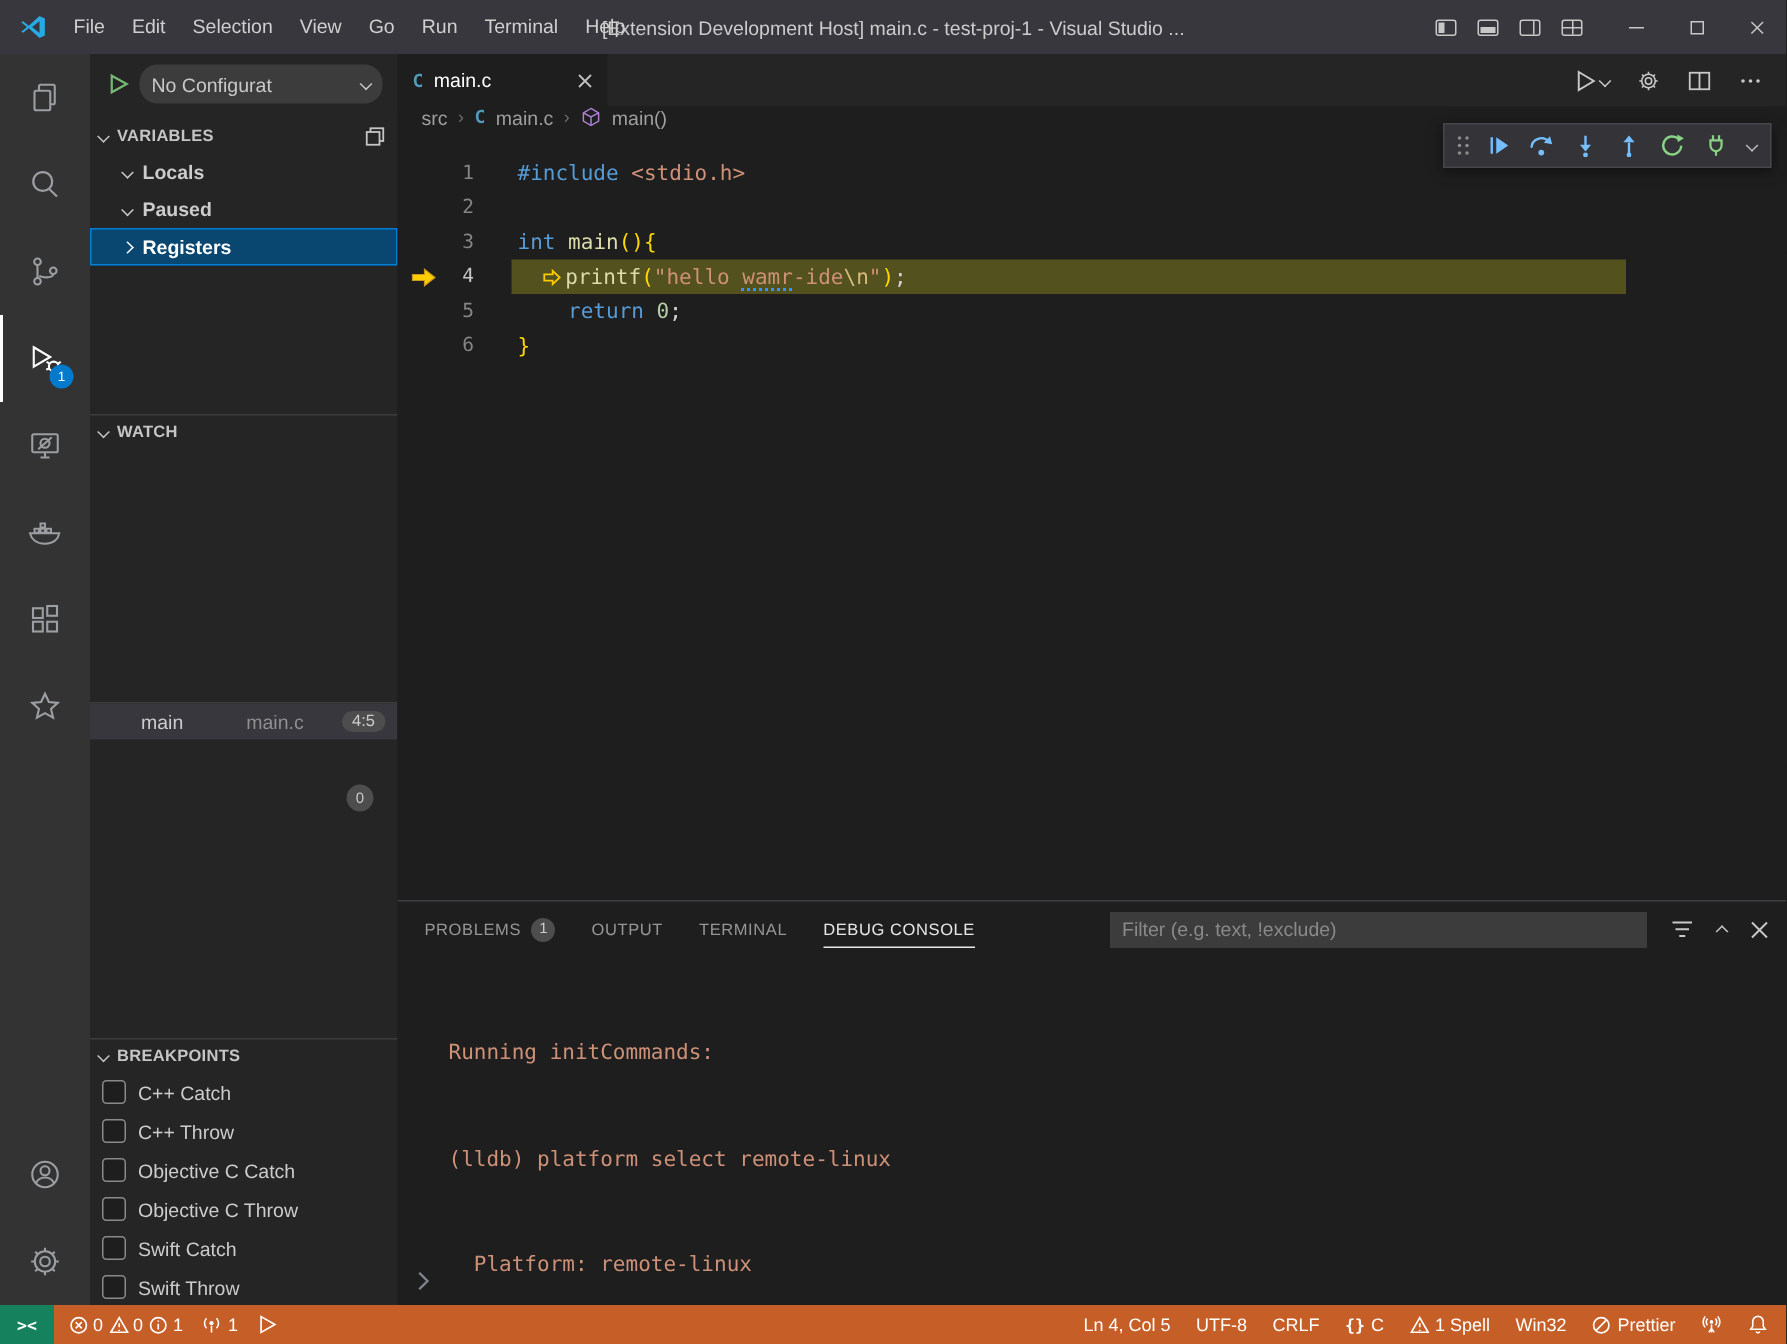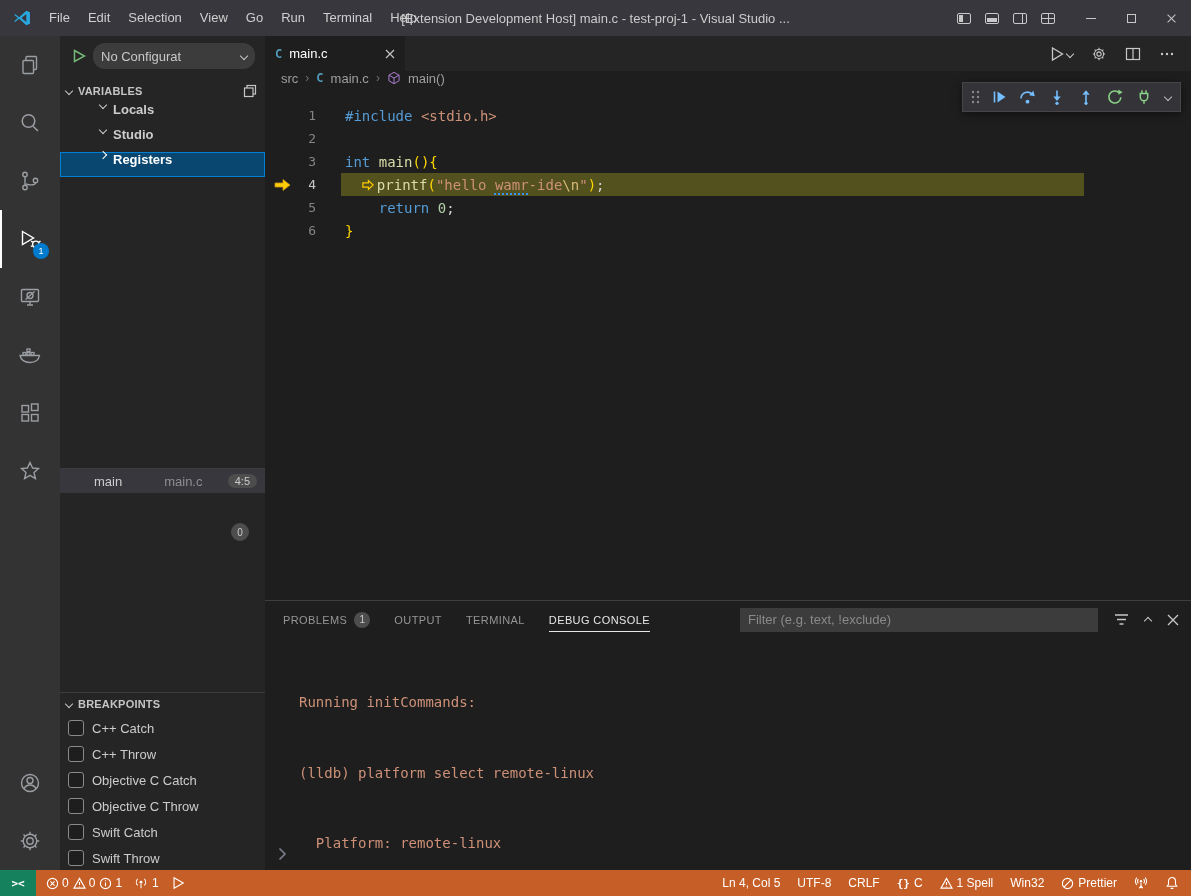--- a/index.html
+++ b/index.html
@@ -38,21 +38,21 @@
 
   
   .sidebar{position:absolute;top:36px;bottom:26px;left:60px;width:205px;background:#252526;font-size:13px}
   .config-row{position:absolute;top:0;left:0;right:0;height:40px;display:flex;align-items:center;padding:0 10px 0 12px;gap:7px}
   .config-dd{flex:1;height:26px;background:#3c3c3c;display:flex;align-items:center;padding:0 8px;border-radius:12px;color:#c8c8c8;font-size:13px;white-space:nowrap;overflow:hidden}
   .chev{display:inline-block;width:6px;height:6px;border-right:1.3px solid currentColor;border-bottom:1.3px solid currentColor}
   .chevD{transform:rotate(45deg)}
   .chevR{transform:rotate(-45deg)}
   .sec-header{height:22px;display:flex;align-items:center;gap:6px;padding:0 8px 0 6px;font-size:11px;font-weight:bold;color:#c5c5c5;letter-spacing:.2px}
   .sec-line{border-top:1px solid #3c3c3c}
-  .tree-row{height:25px;display:flex;align-items:flex-start;gap:7px;padding-left:40px;color:#cccccc}
+  .tree-row{height:25px;display:flex;align-items:center;gap:7px;padding-left:22px;color:#cccccc}
   .tree-row.selected{background:var(--selection,#094771);outline:1px solid #007fd4;outline-offset:-1px;color:#ffffff;font-weight:bold}
   .sec{position:absolute;left:0;right:0}
   .cs-status{font-size:11px;font-weight:normal;color:#9d9d9d;margin-left:6px;white-space:nowrap;overflow:hidden}
   .frame-row{height:24px;display:flex;align-items:center;background:#37373d;padding:0 8px 0 34px;gap:0}
   .frame-file{color:#8f8f8f;margin-left:42px}
   .frame-pos{margin-left:auto;background:#4d4d4d;color:#cccccc;font-size:11px;border-radius:9px;padding:1px 7px}
   .sess-badge{position:absolute;right:16px;top:54px;width:18px;height:18px;border-radius:50%;background:#4d4d4d;color:#cccccc;font-size:10px;display:flex;align-items:center;justify-content:center}
   .bp-row{height:26px;display:flex;align-items:center;gap:8px;padding-left:8px;color:#cccccc}
   .cb{width:16px;height:16px;border:1px solid #8a8a8a;border-radius:3px;background:#1e1e1e;flex:0 0 auto}
 
@@ -263,28 +263,34 @@
               <rect x="1.5" y="4" width="8.5" height="8.5" fill="#252526"></rect>
             </g>
           </svg>
       </div>
       <div class="tree-row">
         <span class="chev chevD"></span>
         <span style="font-weight:bold">Locals</span>
       </div>
       <div class="tree-row">
         <span class="chev chevD"></span>
-        <span style="font-weight:bold">Studio</span>
+        <span style="font-weight:bold">Paused</span>
       </div>
       <div class="tree-row selected">
         <span class="chev chevR"></span>
         <span>Registers</span>
       </div>
     </div>
 
+    <div class="sec sec-line" style="top:240px">
+      <div class="sec-header">
+        <span class="chev chevD"></span>
+        <span>WATCH</span>
+      </div>
+    </div>
 
     <div class="sec sec-line" style="top:432px">
       <div class="frame-row">
         <span>main</span>
         <span class="frame-file">main.c</span>
         <span class="frame-pos">4:5</span>
       </div>
       <span class="sess-badge">0</span>
     </div>
 

